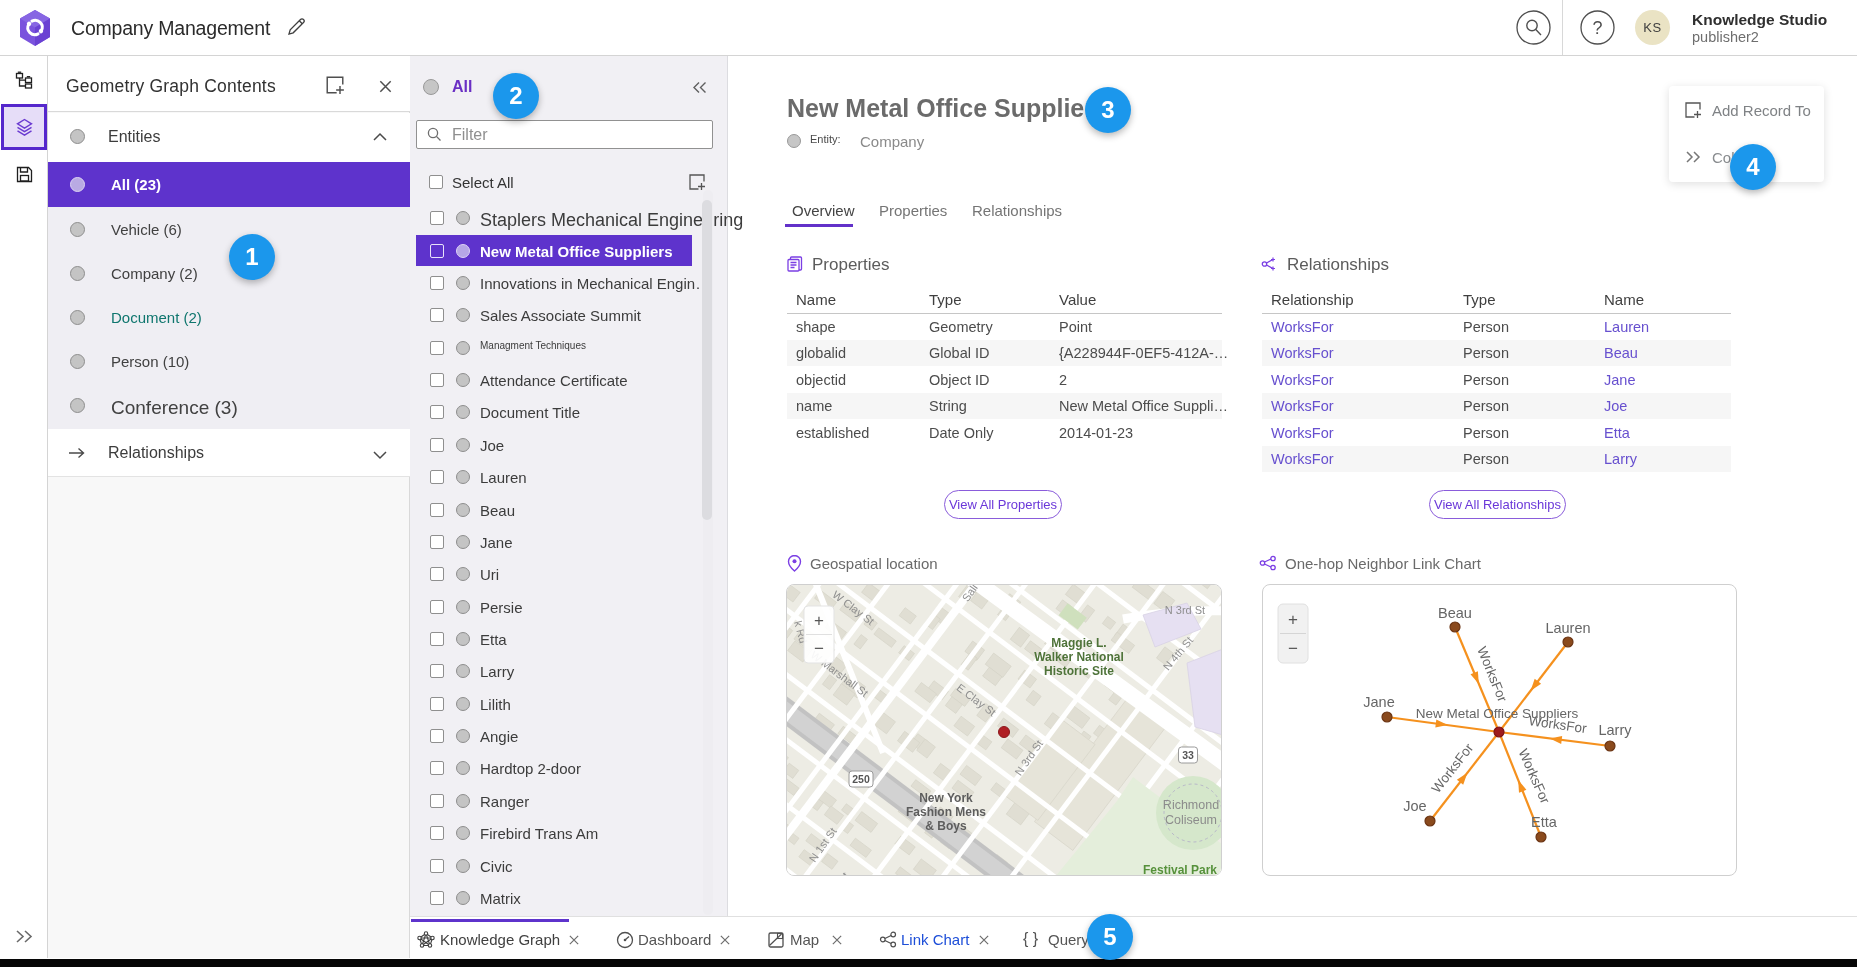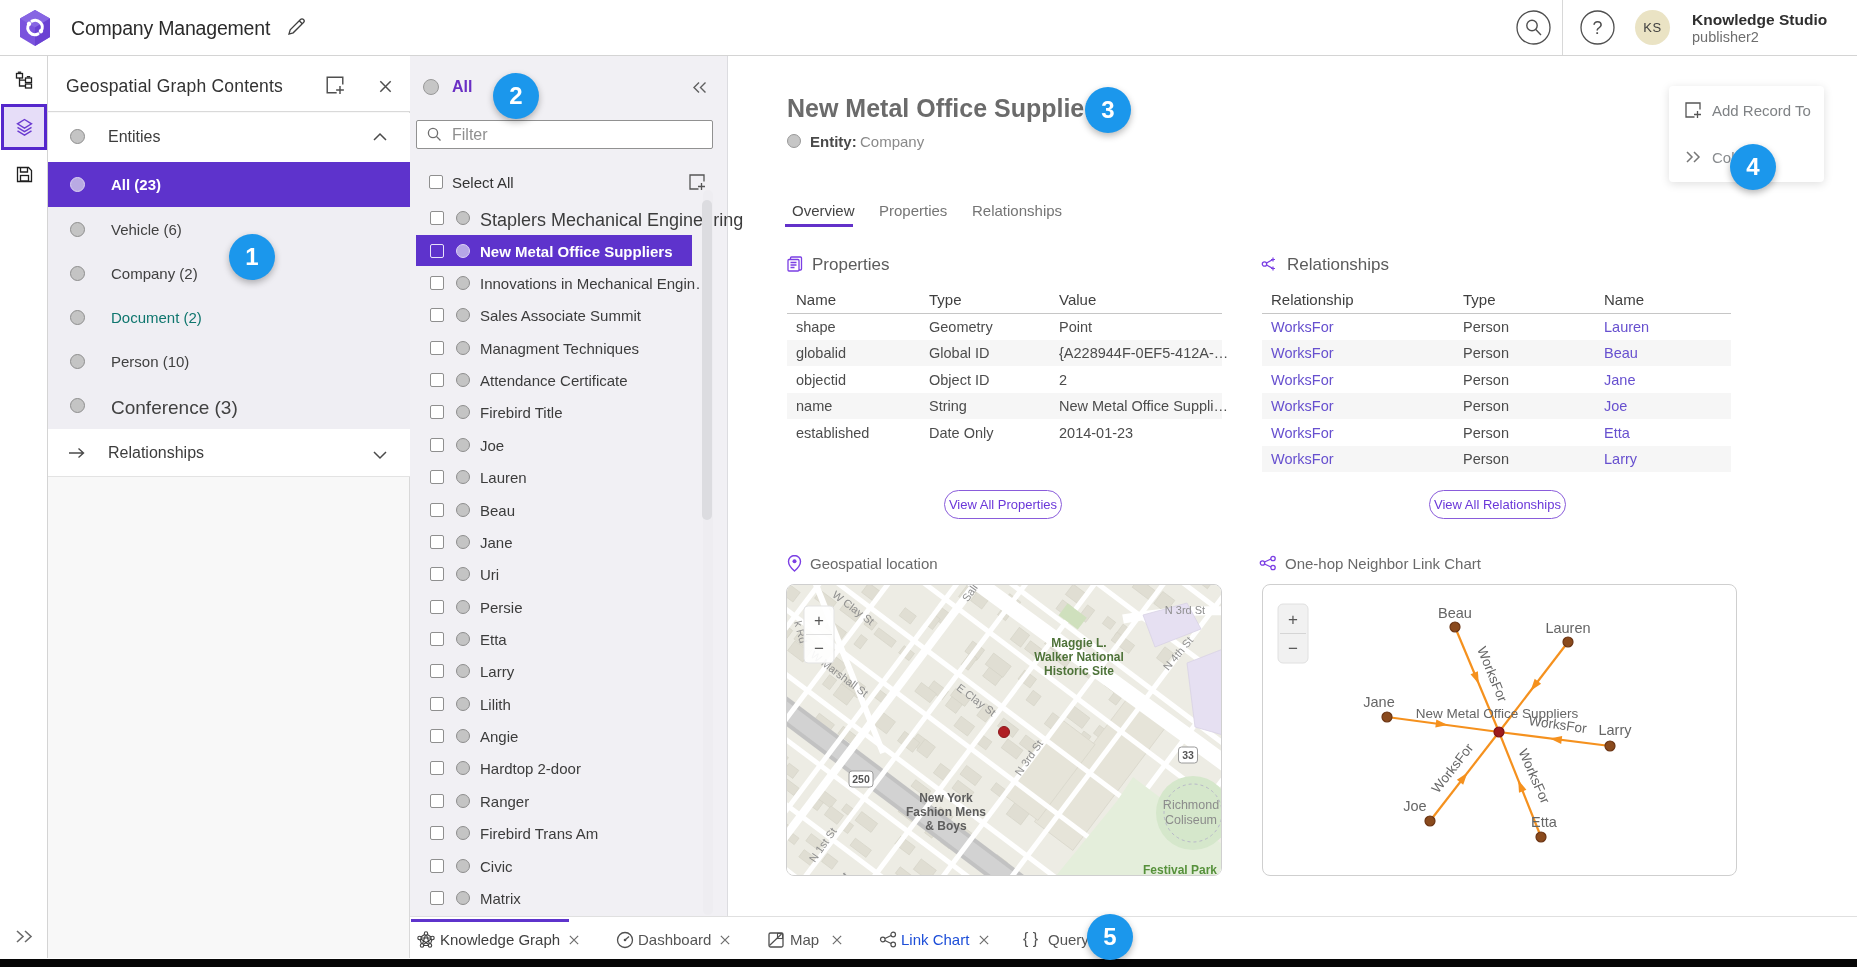--- a/index.html
+++ b/index.html
@@ -69,21 +69,21 @@
 <path d="M1.5 1.5h11l3 3v11h-14z"></path>
 <path d="M4.5 1.5v4.5h7V1.5"></path>
 <rect x="4.5" y="9.5" width="8" height="5.5"></rect>
 </g>
     </svg>
 <svg class="abs" style="left:15px;top:929px" width="19" height="15" viewBox="0 0 19 15">
 <path d="M2 2l6 5.5L2 13M10 2l6 5.5-6 5.5" fill="none" stroke="#6a6a6a" stroke-width="1.6"></path>
     </svg>
 <div class="abs" style="left:48px;top:56px;width:362px;height:902px;background:#f8f8f8;border-right:1px solid #d9d9d9"></div>
 <div class="abs" style="left:48px;top:56px;width:362px;height:56px;background:#fff;border-bottom:1px solid #d9d9d9"></div>
-<div class="abs" style="left:66px;top:76px;font-size:17.5px;color:#323232;letter-spacing:0.2px">Geospatial Graph Contents</div>
+<div class="abs" style="left:66px;top:76px;font-size:17.5px;color:#323232;letter-spacing:0.2px">Geometry Graph Contents</div>
 <svg style="position:absolute;left:325px;top:75px" width="20" height="20" viewBox="0 0 18 18">
       <path d="M16 8.5V2H2v14h8.5" fill="none" stroke="#4f4f4f" stroke-width="1.3"></path>
       <path d="M13.5 10v7M10 13.5h7" fill="none" stroke="#4f4f4f" stroke-width="1.3"></path>
     </svg>
 <svg style="position:absolute;left:378px;top:79px" width="15" height="15" viewBox="0 0 13 13">
       <path d="M2 2l9 9M11 2l-9 9" stroke="#4f4f4f" stroke-width="1.3"></path>
     </svg>
 <div class="abs" style="left:48px;top:113px;width:362px;height:49px;background:#fff"></div>
 <div class="circ" style="left:70px;top:129px;width:15px;height:15px"></div>
 <div class="abs" style="left:108px;top:128px;font-size:16px;color:#3c3c3c">Entities</div>
@@ -138,27 +138,27 @@
 <div class="circ" style="left:456px;top:244px;width:14px;height:14px;background:#b6a6e6;border-color:#ded2f6"></div>
 <div class="abs" style="left:480px;top:243px;font-size:15px;font-weight:bold;color:#fff">New Metal Office Suppliers</div>
 <div class="cb" style="left:430px;top:276px;width:14px;height:14px"></div>
 <div class="circ" style="left:456px;top:276px;width:14px;height:14px"></div>
 <div class="abs" style="left:480px;top:275px;font-size:15px;color:#3c3c3c">Innovations in Mechanical Engin…</div>
 <div class="cb" style="left:430px;top:308px;width:14px;height:14px"></div>
 <div class="circ" style="left:456px;top:308px;width:14px;height:14px"></div>
 <div class="abs" style="left:480px;top:307px;font-size:15px;color:#3c3c3c">Sales Associate Summit</div>
 <div class="cb" style="left:430px;top:341px;width:14px;height:14px"></div>
 <div class="circ" style="left:456px;top:341px;width:14px;height:14px"></div>
-<div class="abs" style="left:480px;top:340px;font-size:15px;color:#3c3c3c">Managment Techniques</div>
+<div class="abs" style="left:480px;top:340px;font-size:10px;color:#3c3c3c">Managment Techniques</div>
 <div class="cb" style="left:430px;top:373px;width:14px;height:14px"></div>
 <div class="circ" style="left:456px;top:373px;width:14px;height:14px"></div>
 <div class="abs" style="left:480px;top:372px;font-size:15px;color:#3c3c3c">Attendance Certificate</div>
 <div class="cb" style="left:430px;top:405px;width:14px;height:14px"></div>
 <div class="circ" style="left:456px;top:405px;width:14px;height:14px"></div>
-<div class="abs" style="left:480px;top:404px;font-size:15px;color:#3c3c3c">Firebird Title</div>
+<div class="abs" style="left:480px;top:404px;font-size:15px;color:#3c3c3c">Document Title</div>
 <div class="cb" style="left:430px;top:438px;width:14px;height:14px"></div>
 <div class="circ" style="left:456px;top:438px;width:14px;height:14px"></div>
 <div class="abs" style="left:480px;top:437px;font-size:15px;color:#3c3c3c">Joe</div>
 <div class="cb" style="left:430px;top:470px;width:14px;height:14px"></div>
 <div class="circ" style="left:456px;top:470px;width:14px;height:14px"></div>
 <div class="abs" style="left:480px;top:469px;font-size:15px;color:#3c3c3c">Lauren</div>
 <div class="cb" style="left:430px;top:503px;width:14px;height:14px"></div>
 <div class="circ" style="left:456px;top:503px;width:14px;height:14px"></div>
 <div class="abs" style="left:480px;top:502px;font-size:15px;color:#3c3c3c">Beau</div>
 <div class="cb" style="left:430px;top:535px;width:14px;height:14px"></div>
@@ -194,21 +194,21 @@
 <div class="cb" style="left:430px;top:859px;width:14px;height:14px"></div>
 <div class="circ" style="left:456px;top:859px;width:14px;height:14px"></div>
 <div class="abs" style="left:480px;top:858px;font-size:15px;color:#3c3c3c">Civic</div>
 <div class="cb" style="left:430px;top:891px;width:14px;height:14px"></div>
 <div class="circ" style="left:456px;top:891px;width:14px;height:14px"></div>
 <div class="abs" style="left:480px;top:890px;font-size:15px;color:#3c3c3c">Matrix</div>
 <div class="abs" style="left:703px;top:190px;width:10px;height:725px;background:#eeedf1;border-radius:5px"></div>
 <div class="abs" style="left:702px;top:200px;width:10px;height:320px;background:#dcdce0;border-radius:5px"></div>
 <div class="abs" style="left:787px;top:94px;font-size:25px;font-weight:bold;color:#6b6b6b">New Metal Office Suppliers</div>
 <div class="circ" style="left:787px;top:134px;width:14px;height:14px;background:#c6c6c6;border-color:#999"></div>
-<div class="abs" style="left:810px;top:133px;font-size:15px;font-weight:bold;color:#4a4a4a">Entity:</div>
+<div class="abs" style="left:810px;top:133px;font-size:11px;font-weight:normal;color:#4a4a4a">Entity:</div>
 <div class="abs" style="left:860px;top:133px;font-size:15px;color:#8a8a8a">Company</div>
 <div class="abs" style="left:792px;top:202px;font-size:15px;color:#444">Overview</div>
 <div class="abs" style="left:879px;top:202px;font-size:15px;color:#757575">Properties</div>
 <div class="abs" style="left:972px;top:202px;font-size:15px;color:#757575">Relationships</div>
 <div class="abs" style="left:785px;top:224px;width:68px;height:3px;background:#6231c9"></div>
 <svg class="abs" style="left:786px;top:255px" width="18" height="18" viewBox="0 0 18 18">
 <g fill="none" stroke="#7b3fe4" stroke-width="1.3">
 <rect x="4.5" y="2" width="11" height="13" rx="1"></rect>
 <rect x="2" y="4.5" width="11" height="11.5" rx="1" fill="#fff"></rect>
 <path d="M4.5 7.5h6M4.5 10h6M4.5 12.5h4"></path>

